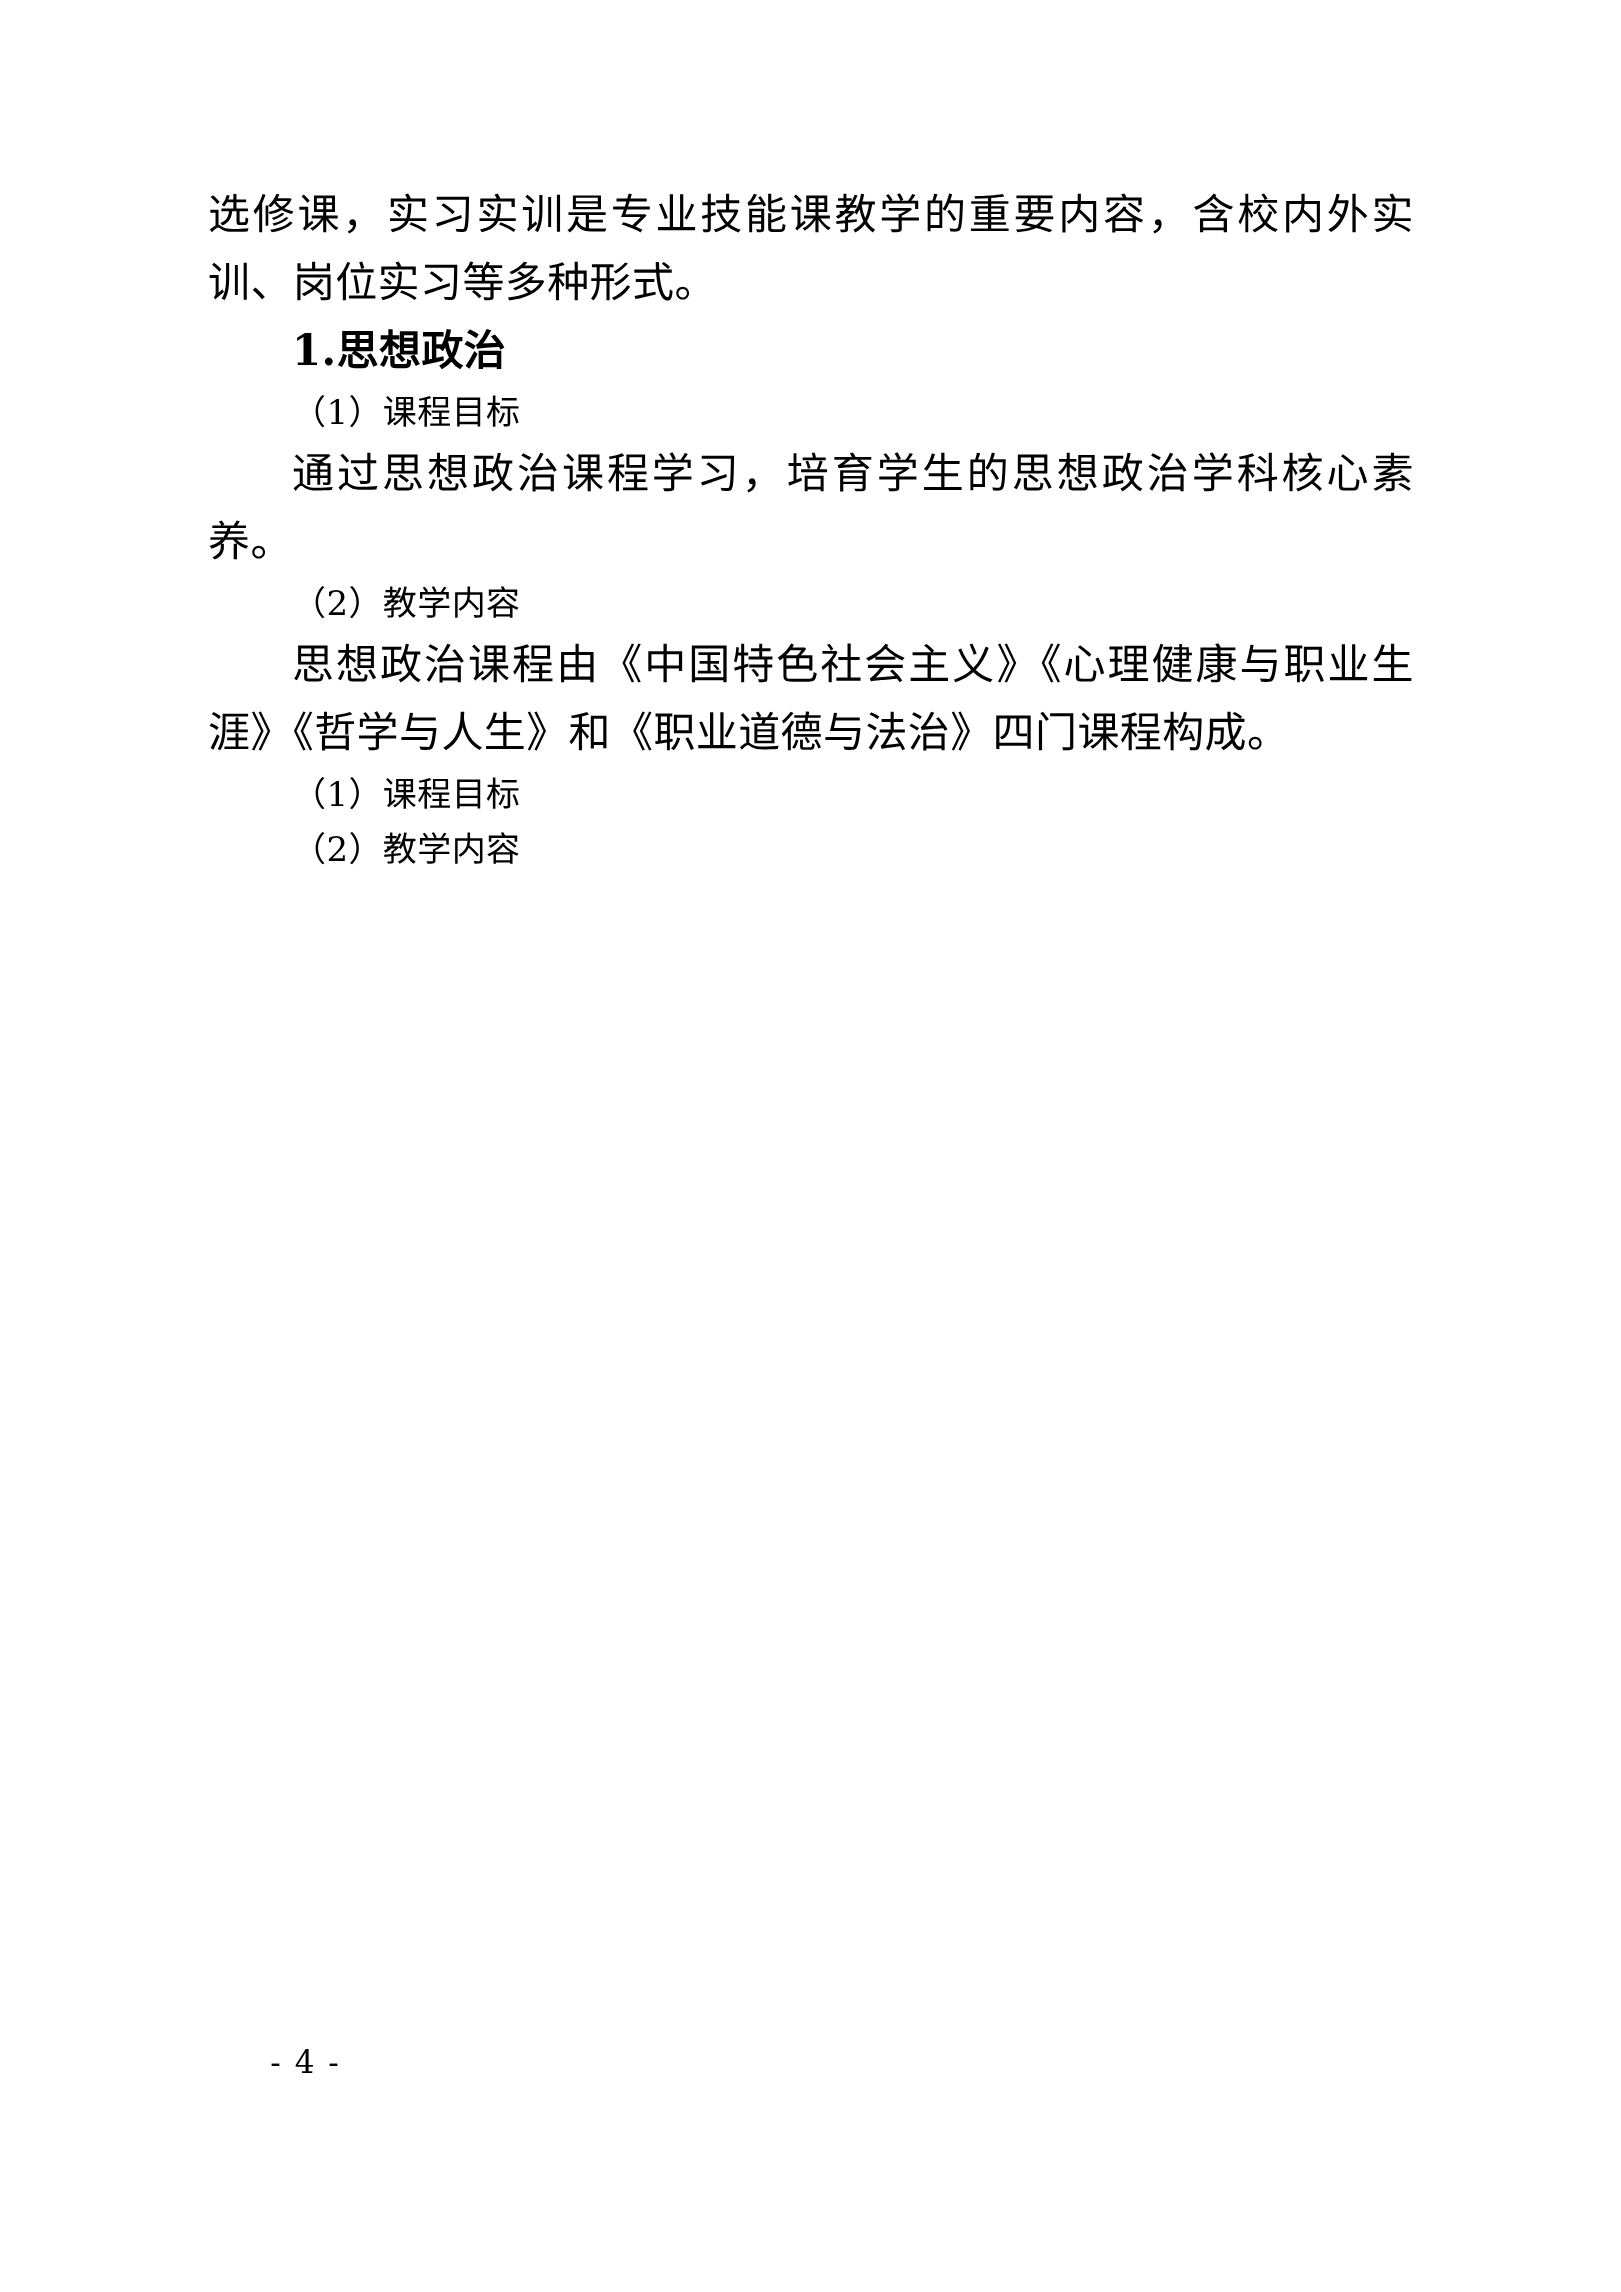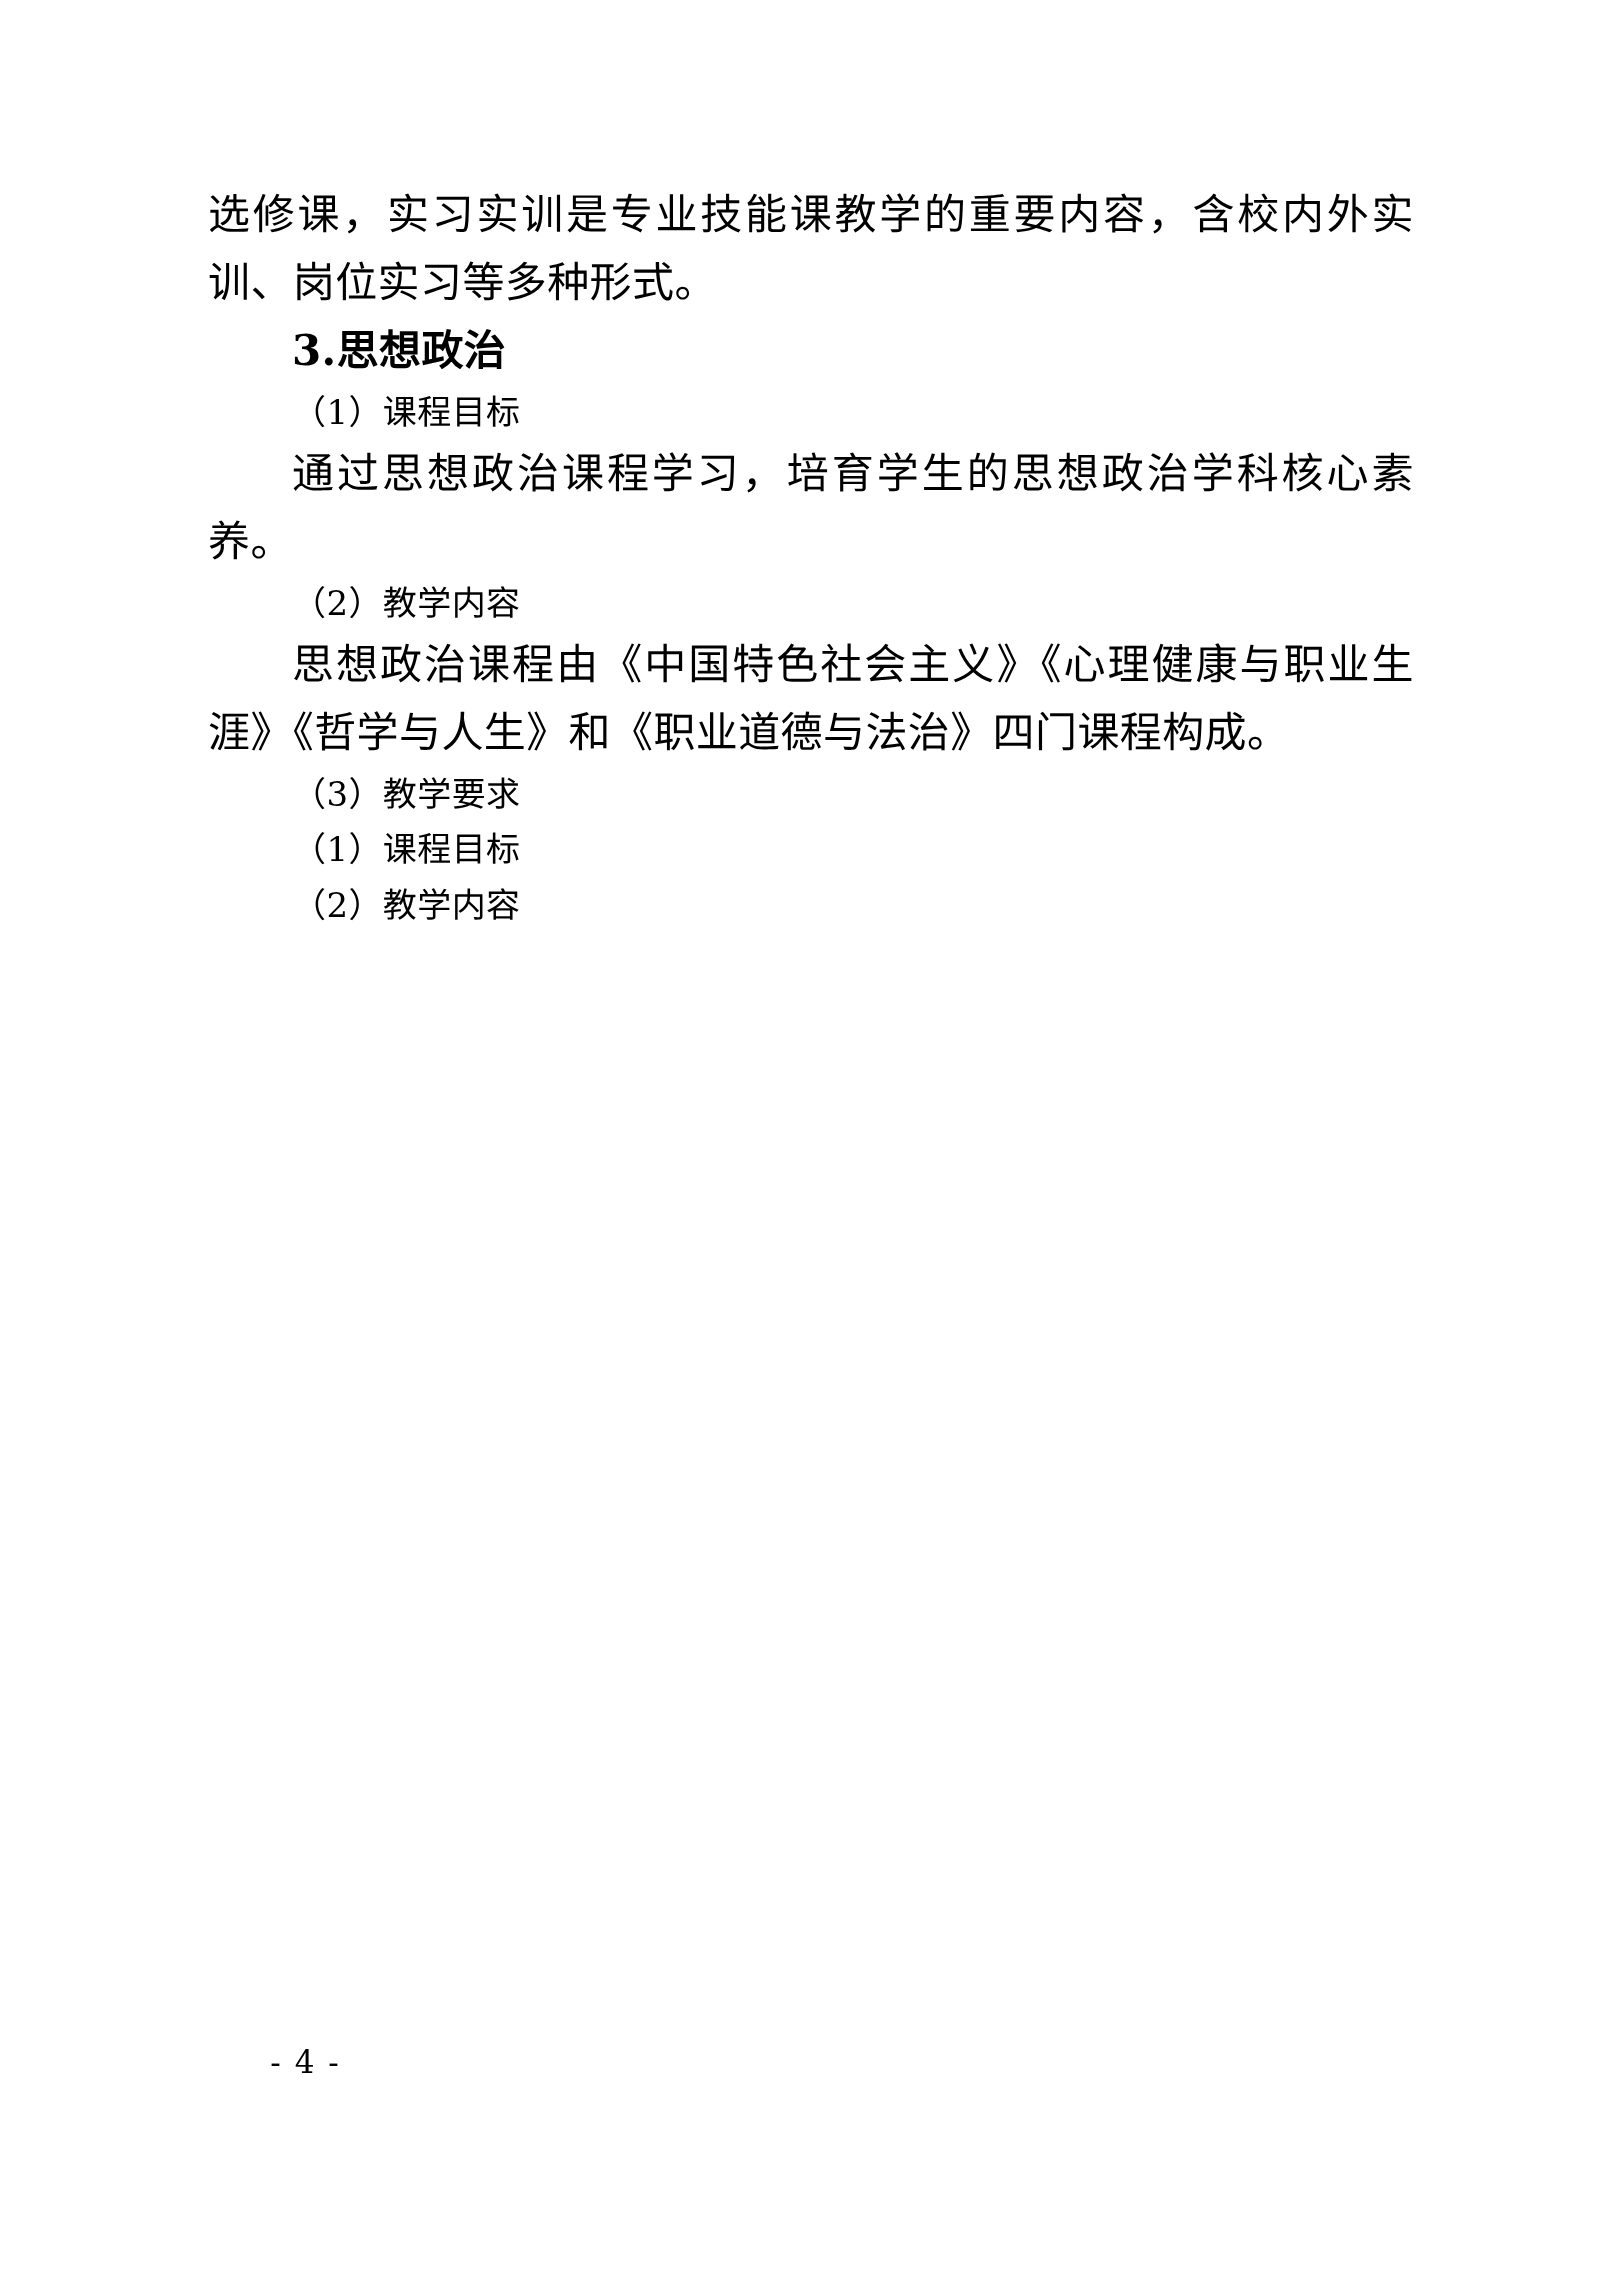--- a/index.html
+++ b/index.html
@@ -68,31 +68,30 @@
 </style>
 </head>
 <body>
 
 <div class="page">
   <div class="content">
 
     <p class="para">选修课，实习实训是专业技能课教学的重要内容，含校内外实训、岗位实习等多种形式。</p>
 
 
-    <p class="heading">3.思想政治</p>
+    <p class="heading">1.思想政治</p>
 
     <p class="subheading">（1）课程目标</p>
 
     <p class="para indent">通过思想政治课程学习，培育学生的思想政治学科核心素养。</p>
 
     <p class="subheading">（2）教学内容</p>
 
     <p class="para indent">思想政治课程由《中国特色社会主义》《心理健康与职业生涯》《哲学与人生》和《职业道德与法治》四门课程构成。</p>
 
-    <p class="subheading">（3）教学要求</p>
 
 
 
     <p class="subheading">（1）课程目标</p>
 
 
     <p class="subheading">（2）教学内容</p>
 
   </div>
 

